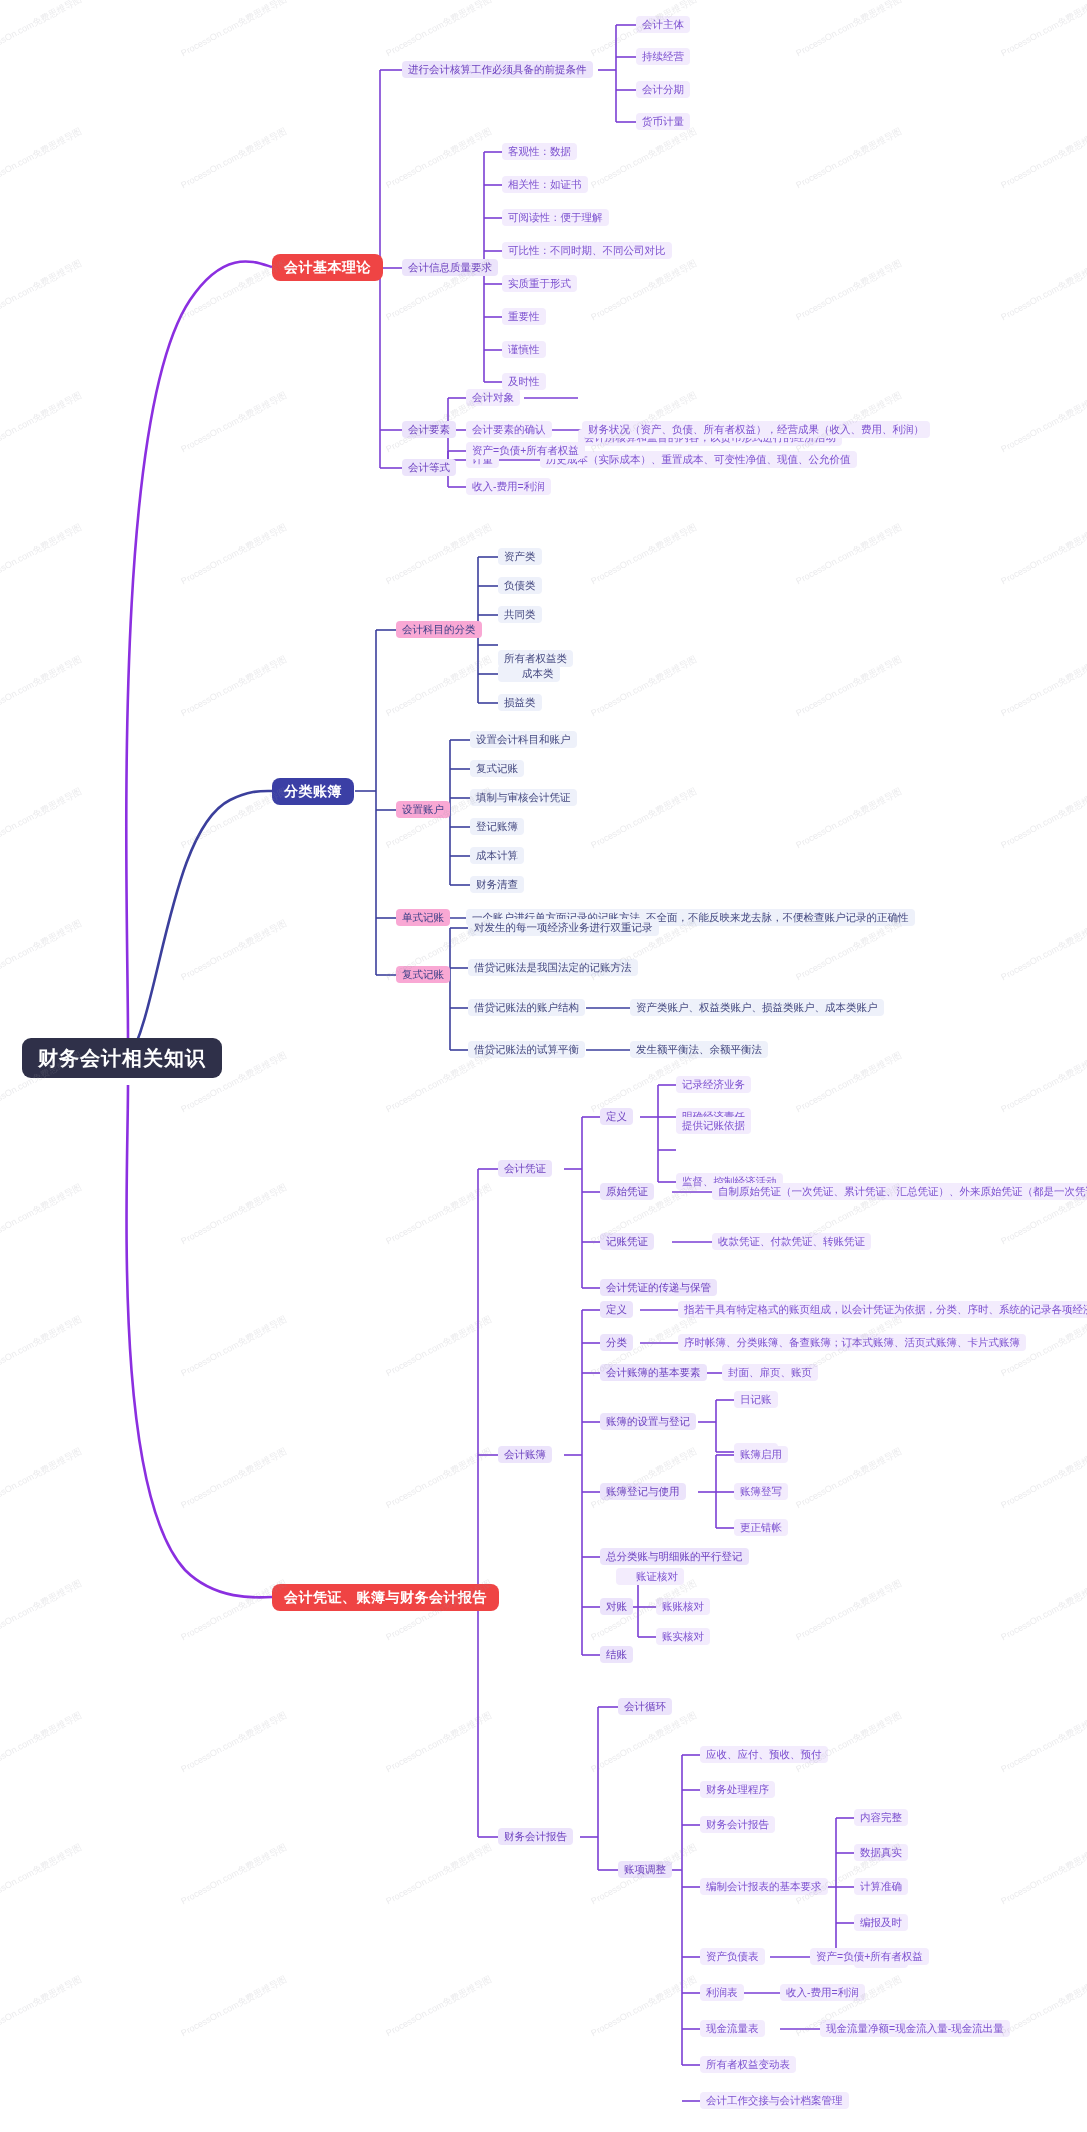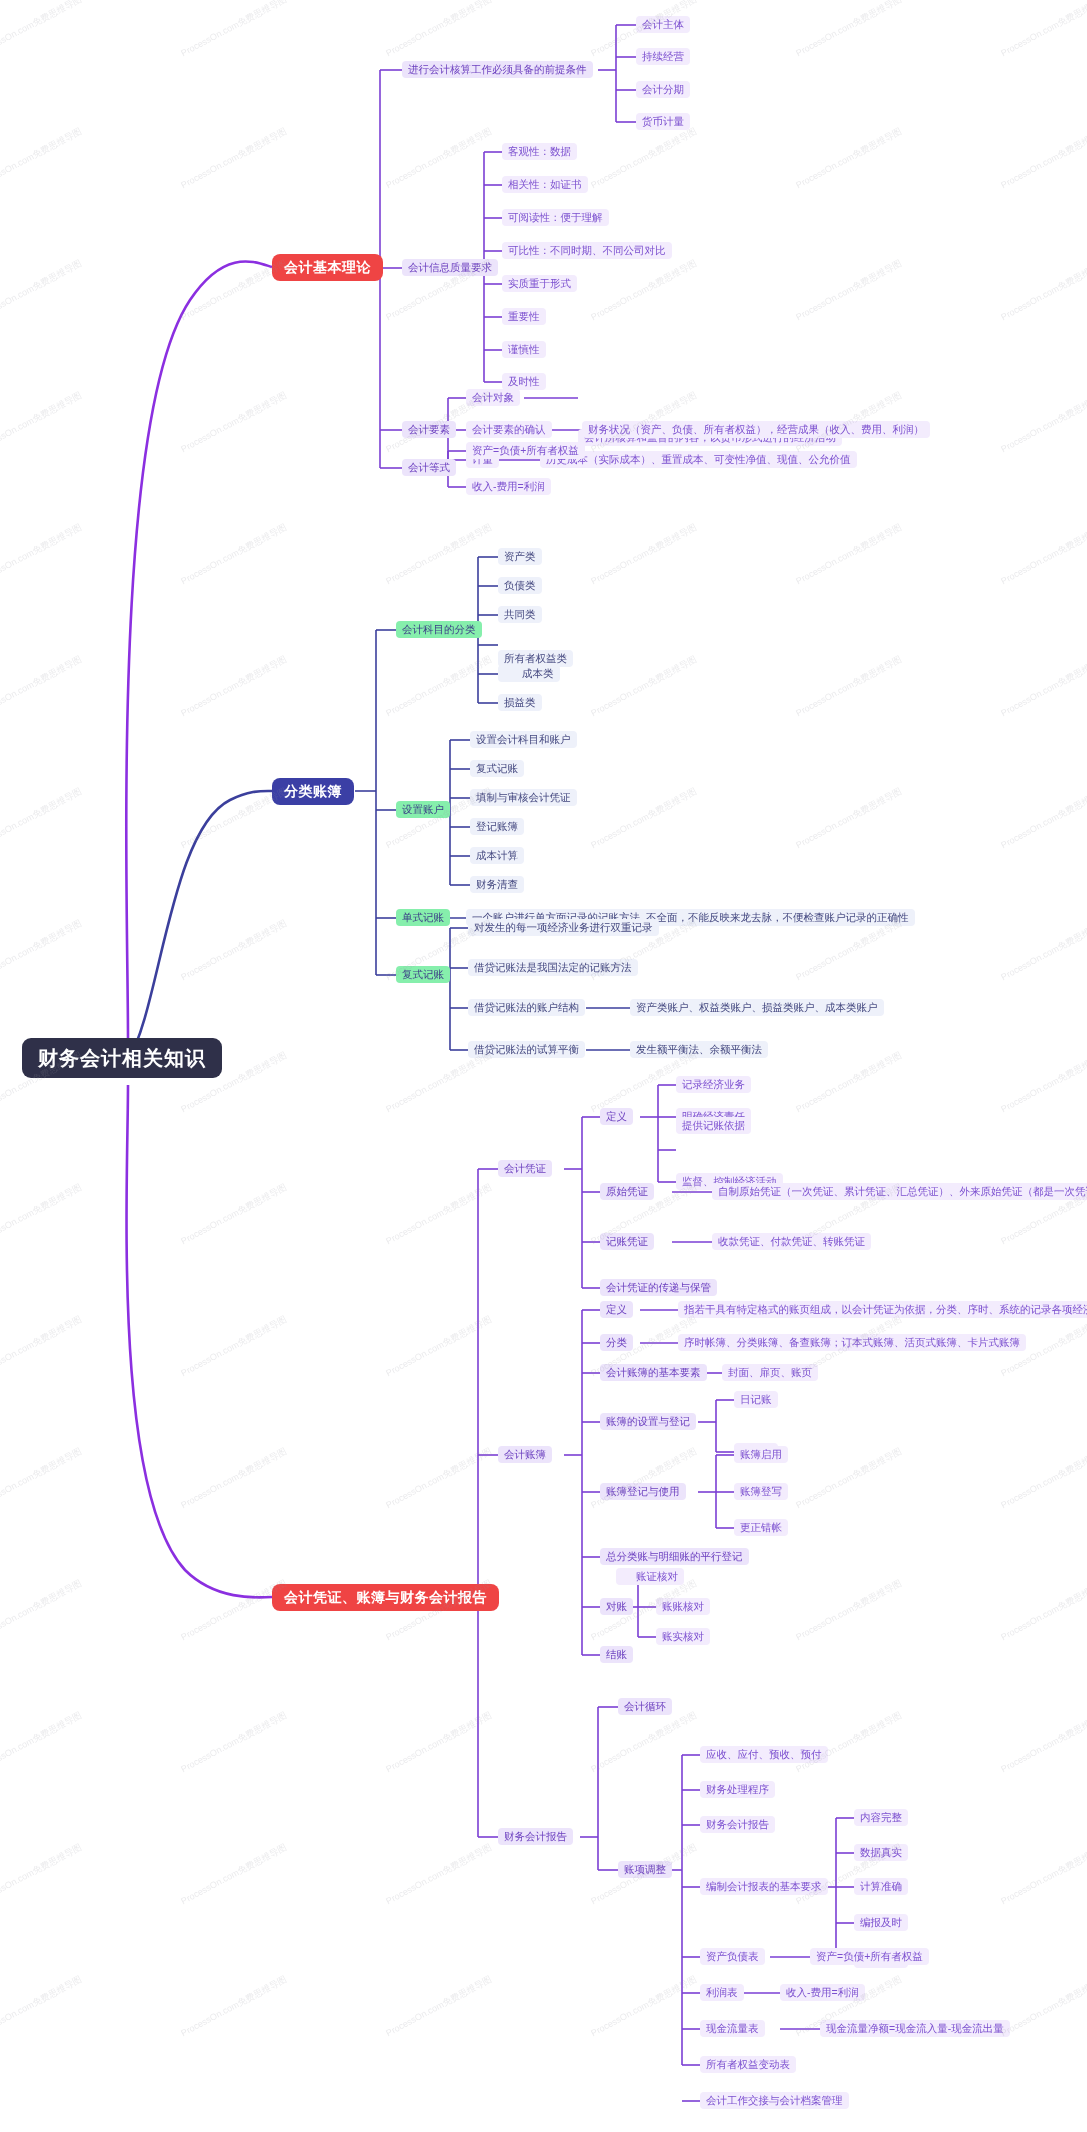--- a/index.html
+++ b/index.html
@@ -11,21 +11,21 @@
   .n-root{background:#2f3049;color:#ffffff;border-radius:9px;font-size:20px;font-weight:bold;
           padding:0 16px;height:40px;letter-spacing:1px;}
   
   .n-main{border-radius:8px;color:#ffffff;font-size:14px;font-weight:bold;padding:0 12px;height:27px;letter-spacing:.5px;}
   .n-main.purple{background:#ef4444;}
   .n-main.indigo{background:#3b3fa5;}
   
   .n-sub{border-radius:4px;font-size:10.5px;padding:0 6px;height:17px;}
   .n-sub.p1{background:#ece4fb;color:#6b3fbf;}
   .n-sub.p2{background:#f3ecfd;color:#7b4fcf;}
-  .n-sub.i1{background:#86efac;color:#3b3f86;}
+  .n-sub.i1{background:#f9a8d4;color:#3b3f86;}
   .n-sub.i2{background:#eef1fa;color:#43477f;}
   
   .wm{position:absolute;color:rgba(150,150,160,.20);font-size:9px;
       transform:rotate(-28deg);white-space:nowrap;pointer-events:none;user-select:none;}
 </style>
 </head>
 <body>
 
 <div id="canvas">
   <svg id="links" viewBox="0 0 1087 2132" xmlns="http://www.w3.org/2000/svg">

